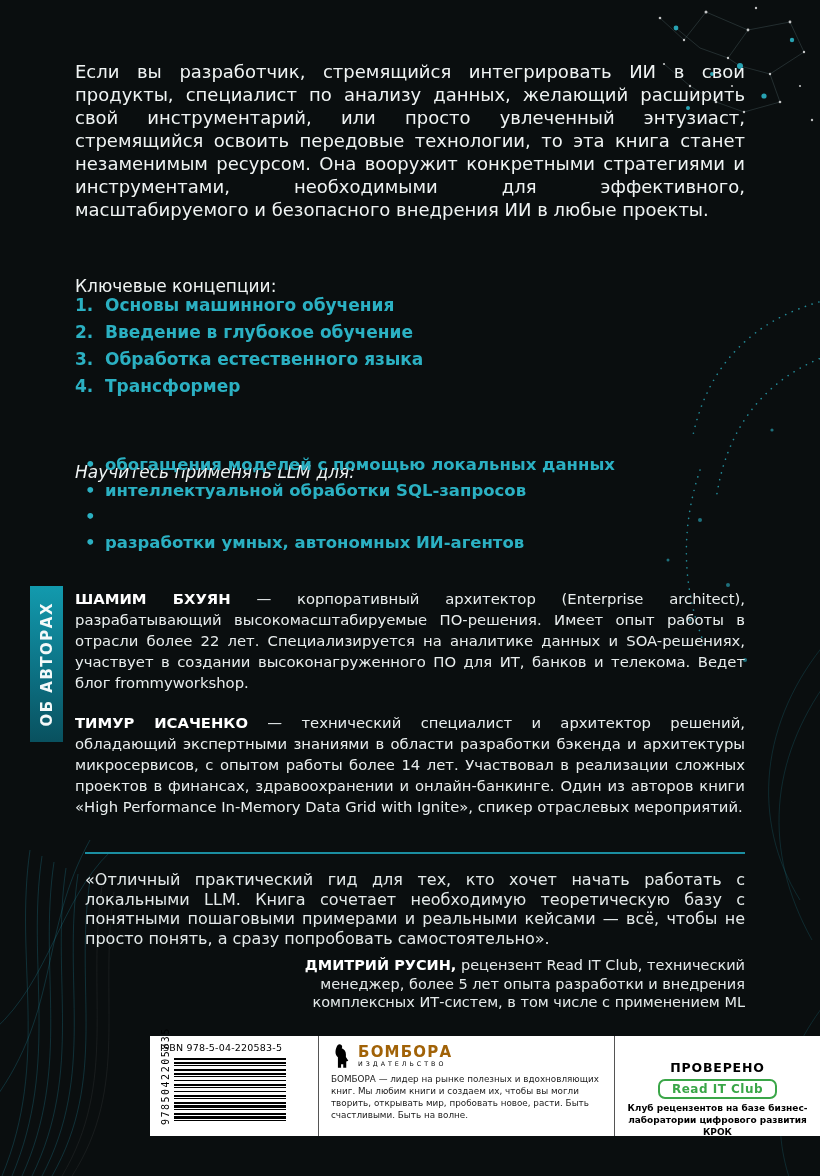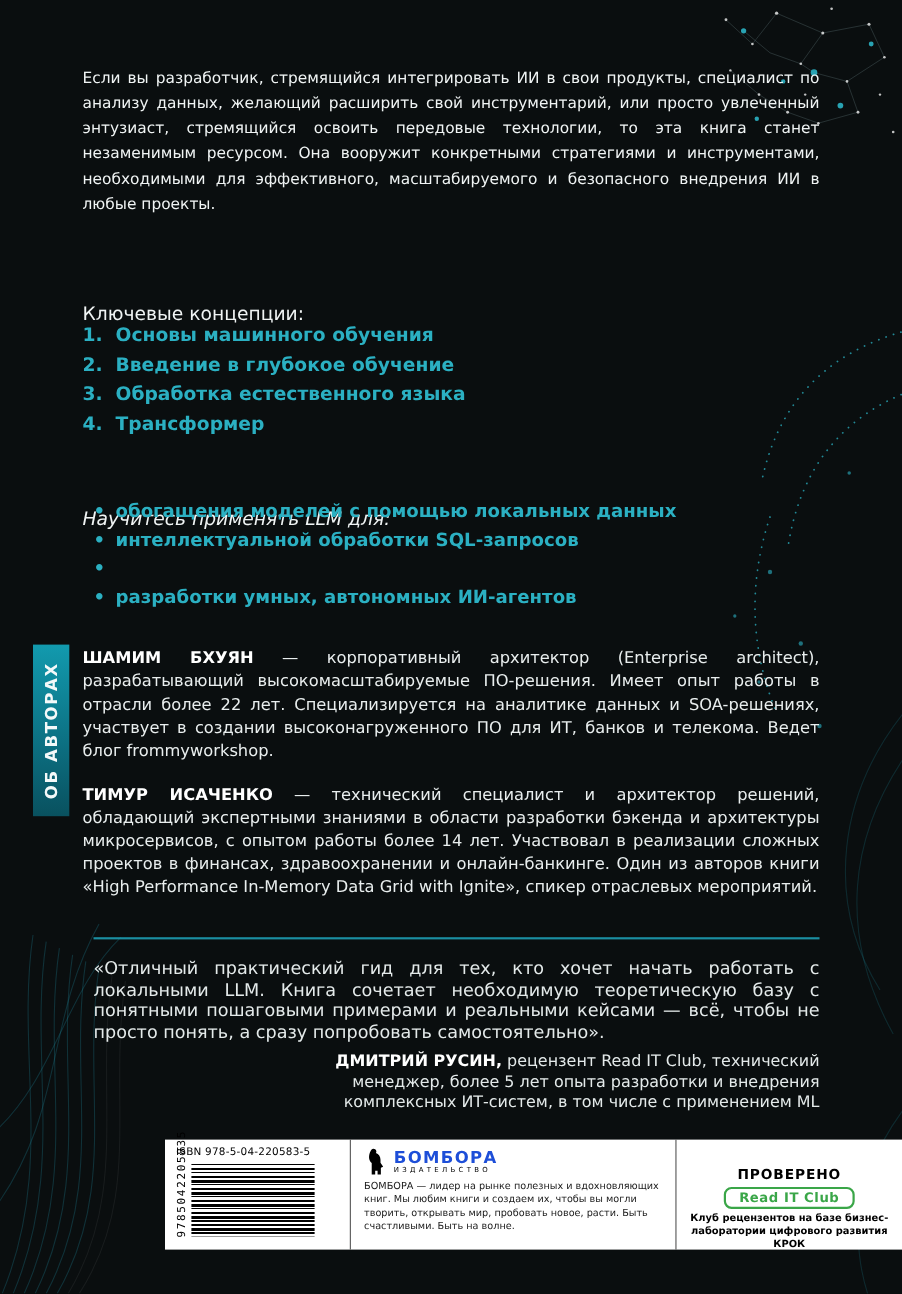--- a/index.html
+++ b/index.html
@@ -22,21 +22,21 @@
   .side-tab span {
     writing-mode:vertical-rl; transform:rotate(180deg);
     font-weight:bold; font-size:15px; letter-spacing:1.5px; color:#f4f9f9;
     white-space:nowrap;
   }
 
   .content { position:absolute; left:75px; top:0; width:670px; height:1176px; }
 
   .intro {
     position:absolute; top:60px; left:0; width:670px;
-    font-size:14px; line-height:23px; text-align:justify; color:#f0f4f4;
+    font-size:18px; line-height:23px; text-align:justify; color:#f0f4f4;
   }
   .h-white { position:absolute; left:0; font-size:17px; color:#f0f4f4;margin-top:18px; }
   .h-concepts { top:258px; }
   .h-llm { top:444px;font-style:italic; }
 
   .num-list { position:absolute; top:292px; left:0; width:670px; list-style:none; }
   .num-list li { display:flex; line-height:27px; font-size:17px; font-weight:bold; color:#2bb0c2; }
   .num-list .num { width:30px; flex:0 0 30px; }
 
   .bullet-list { position:absolute; top:452px; left:0; width:670px; list-style:none; }
@@ -59,21 +59,21 @@
   .footer { position:absolute; left:75px; top:1036px; width:670px; height:100px; background:#ffffff; color:#111; display:flex; }
   .f-left { width:168px; padding:6px 6px 6px 10px; }
   .isbn { font-size:9.5px; color:#000; letter-spacing:0.2px; }
   .barcode-row { display:flex; margin-top:4px; height:68px; align-items:stretch; }
   .bc-num { writing-mode:vertical-rl; transform:rotate(180deg); font-size:10px; letter-spacing:1.5px; font-family:"DejaVu Sans Mono","Liberation Mono",monospace; color:#000; }
   .bc-bars { width:112px; height:66px; margin-left:3px; align-self:center;
     background:repeating-linear-gradient(to bottom,#000 0 1.5px,#fff 1.5px 3.5px,#000 3.5px 6px,#fff 6px 7px,#000 7px 8.5px,#fff 8.5px 11px); }
   .f-mid { flex:1; border-left:1px solid #555; border-right:1px solid #555; padding:7px 12px 4px 12px; }
   .pub-row { display:flex; align-items:center; gap:7px; }
   .bear-icon svg { display:block; }
-  .pub-name { font-weight:bold; font-size:15px; letter-spacing:1.2px; color:#1d4ed8; line-height:1.05; }
+  .pub-name { font-weight:bold; font-size:15px; letter-spacing:1.2px; color:#a16207; line-height:1.05; }
   .pub-sub { font-size:6.3px; letter-spacing:3px; color:#000; }
   .pub-blurb { margin-top:5px; font-size:8.8px; line-height:1.36; color:#1a1a1a; }
   .f-right { width:205px; padding:24px 8px; display:flex; flex-direction:column; align-items:center; }
   .proveren { font-weight:bold; font-size:12.5px; letter-spacing:0.8px; color:#000; }
   .ritc { margin:4px 0 3px 0; color:#3aa648; border:2px solid #3aa648; border-radius:7px; padding:1px 12px; font-size:12px; font-weight:bold; letter-spacing:0.5px; }
   .ritc-caption { font-size:9px; font-weight:bold; text-align:center; line-height:1.35; color:#000; }
 </style>
 </head>
 <body>
 

